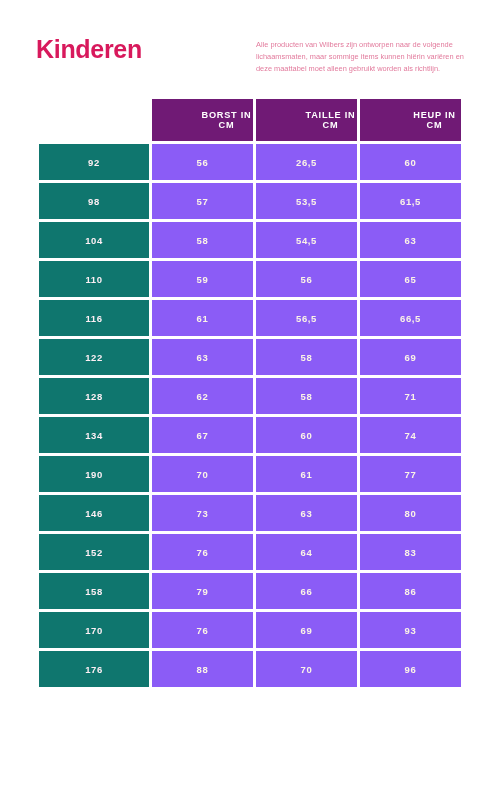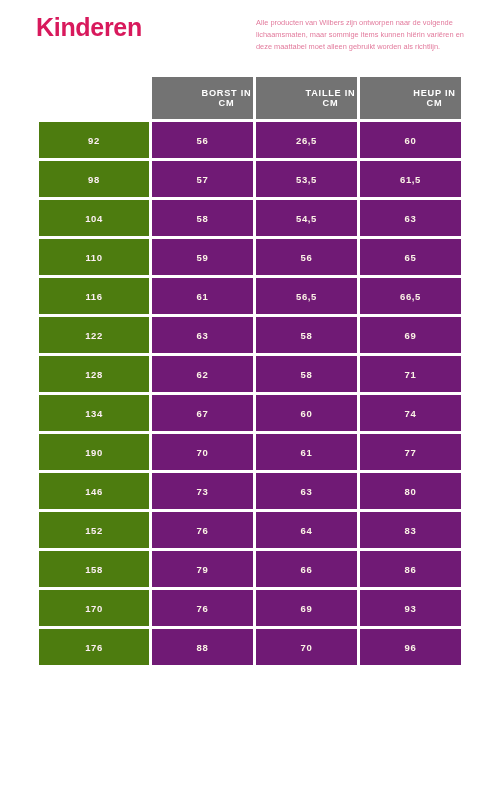--- a/index.html
+++ b/index.html
@@ -19,21 +19,21 @@
     height: 808px;
     box-sizing: border-box;
     padding: 0 36px;
   }
 
   
   .header {
     display: flex;
     align-items: flex-start;
     justify-content: space-between;
-    padding-top: 14px;
+    padding-top: 36px;
     height: 54px;
   }
   .title {
     font-size: 25px;
     font-weight: bold;
     color: #D8195C;
     letter-spacing: -0.3px;
     line-height: 1.1;
     margin: 0;
     white-space: nowrap;
@@ -62,37 +62,37 @@
     padding: 0;
     height: 36px;
     text-align: center;
     vertical-align: middle;
     font-size: 9.5px;
     font-weight: bold;
     color: #FBF3E6;
     letter-spacing: 0.55px;
   }
   th.col-head {
-    background: #737373;
+    background: #701a75;
     height: 42px;
     font-size: 9.2px;
     letter-spacing: 0.75px;
     color: #FFFFFF;
     padding-left: 48px;
   }
   th.corner {
     background: transparent;
   }
   td.size-cell {
-    background: #4d7c0f;
+    background: #0f766e;
     color: #FDEFF4;
     letter-spacing: 0.6px;
   }
   td.val-cell {
-    background: #701a75;
+    background: #8b5cf6;
     color: #FBF3E6;
     letter-spacing: 0.6px;
   }
 </style>
 </head>
 <body>
 
 <div class="page">
 
   <div class="header">

